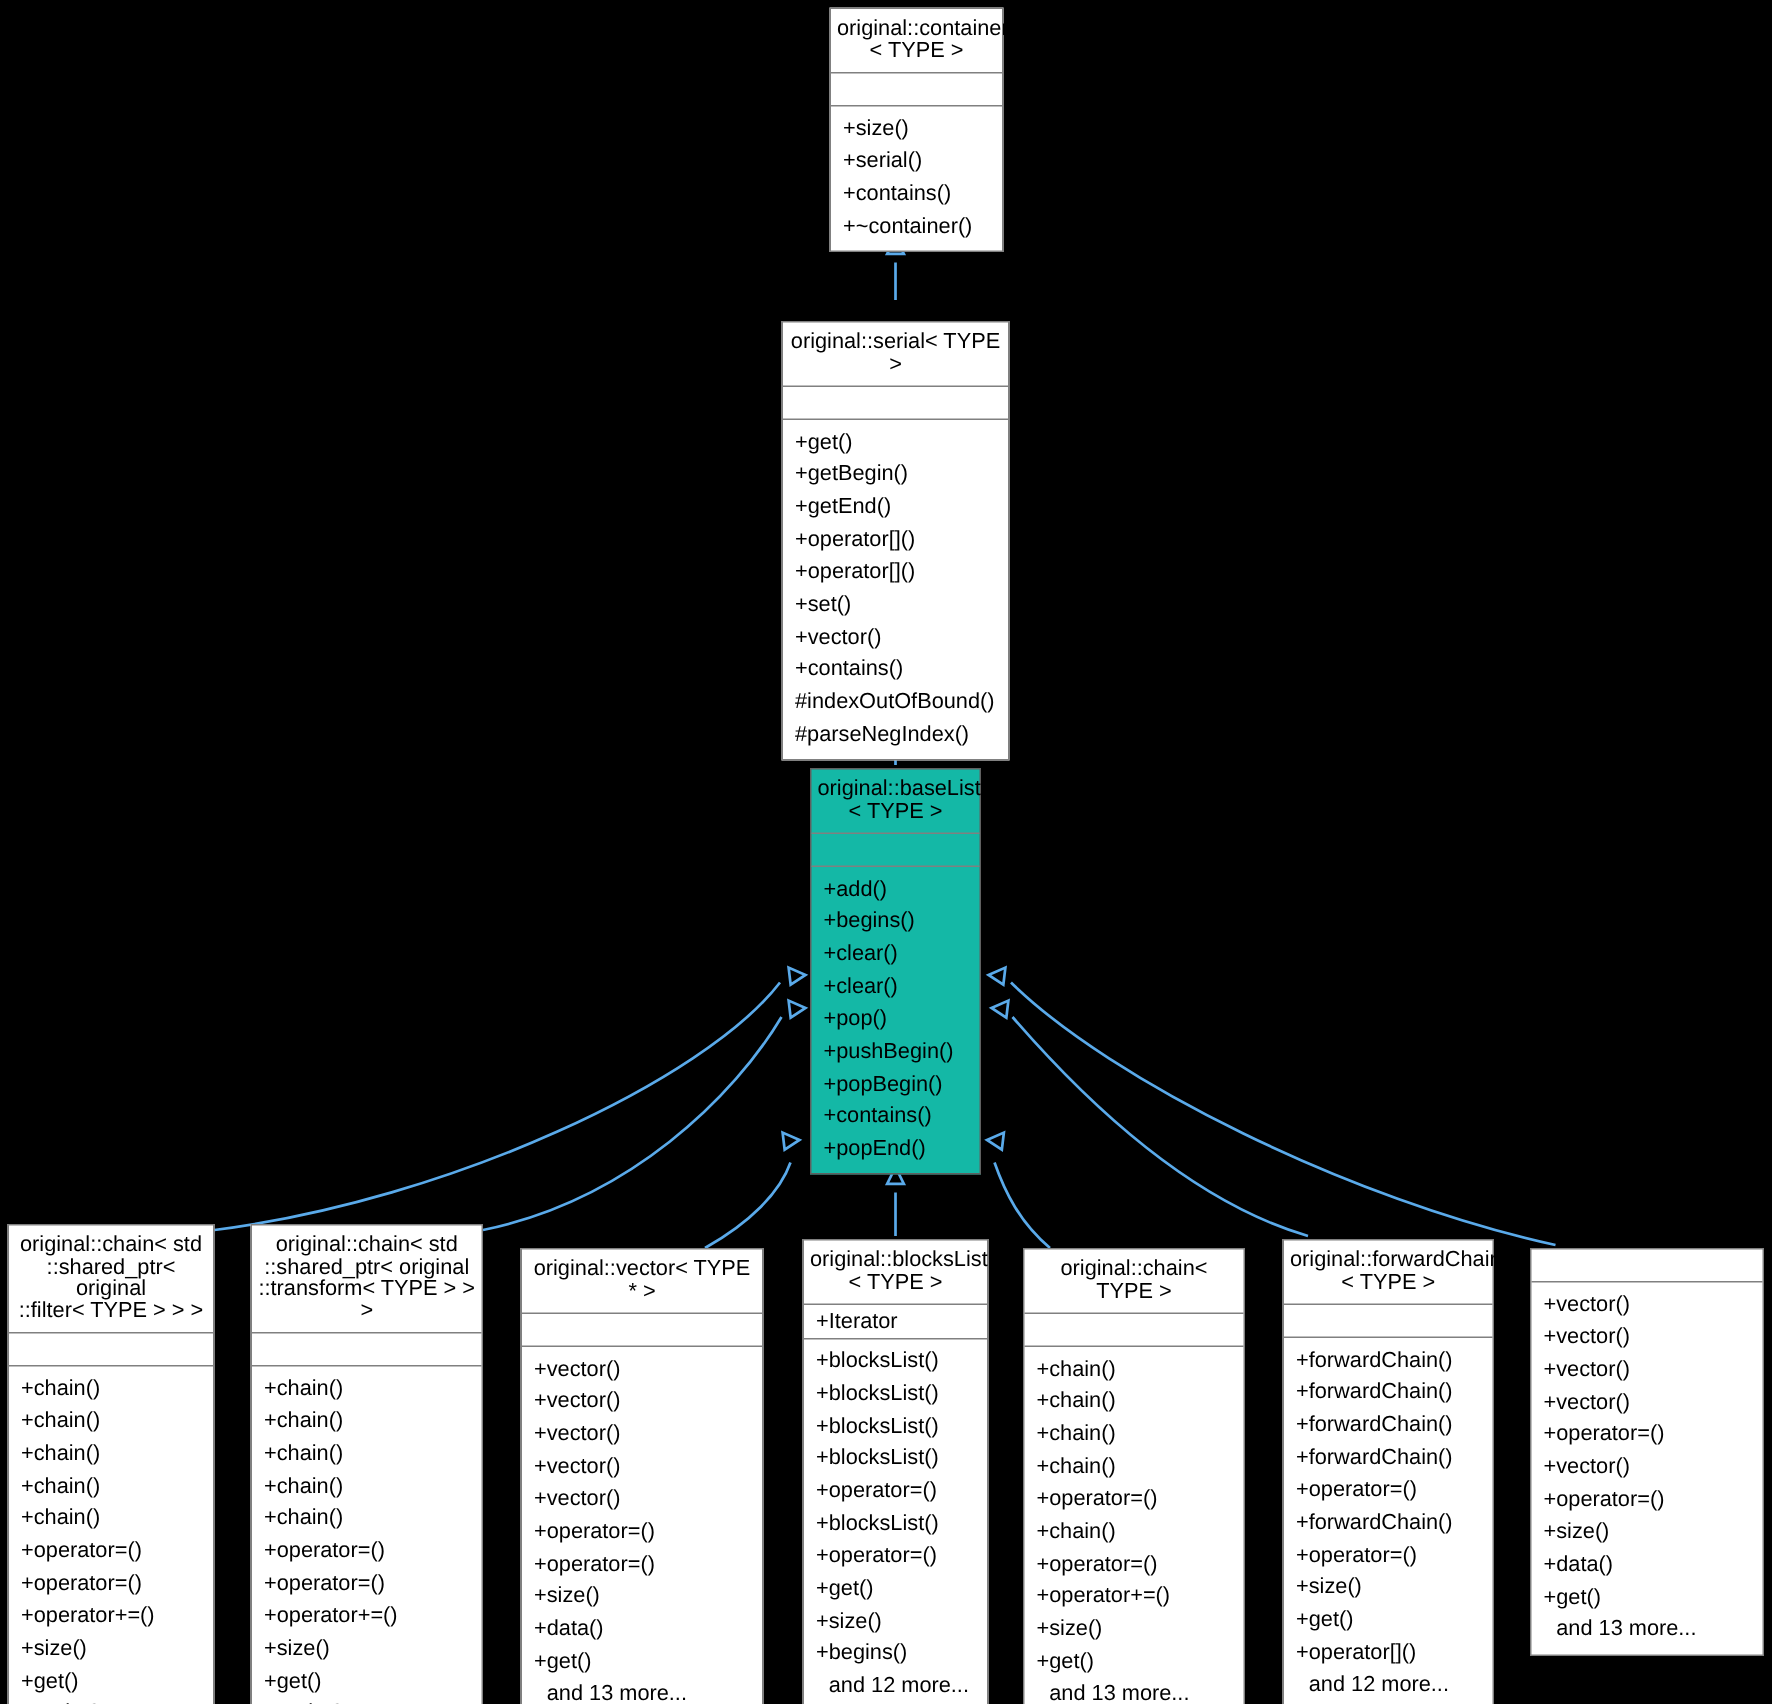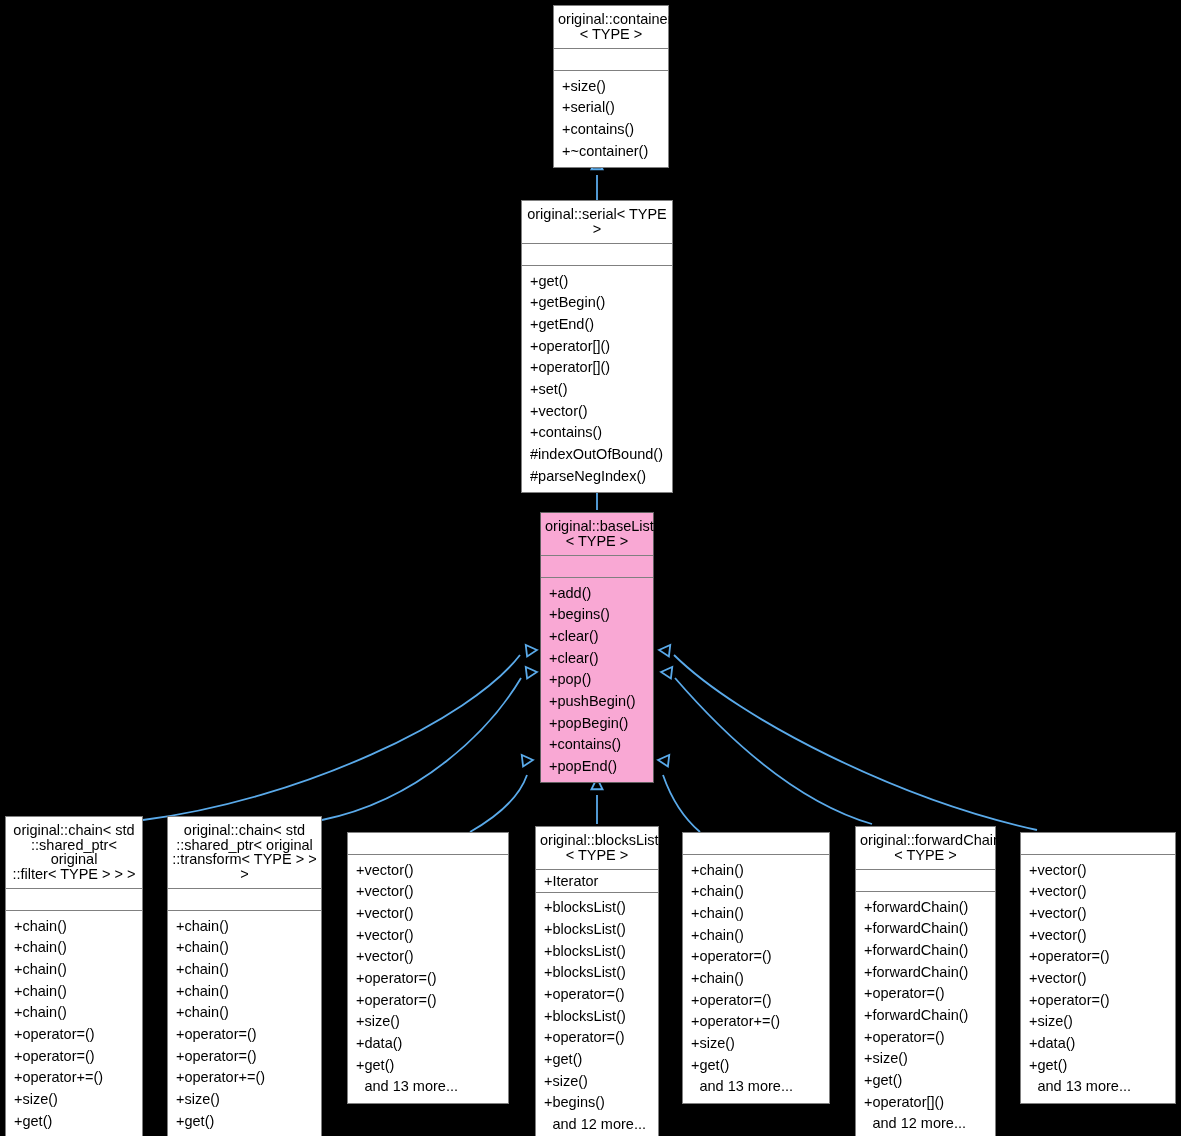--- a/index.html
+++ b/index.html
@@ -28,21 +28,21 @@
     position: absolute;
     box-sizing: border-box;
     border: 1px solid #808080;
     background: #ffffff;
     color: #000000;
     font-size: 14.5px;
     line-height: 1;
     z-index: 5;
   }
   .uml-node.highlight {
-    background: #f9a8d4;
+    background: #14b8a6;
     border: 1px solid #606060;
   }
   .node-title {
     box-sizing: border-box;
     text-align: center;
     padding: 6px 4px 7px 4px;
     border-bottom: 1px solid #808080;
     white-space: pre-line;
   }
   .node-attrs {
@@ -139,21 +139,21 @@
           <div class="mem-row">
             <span class="mem-vis">+</span>
             <span class="mem-name">contains()</span>
           </div>
           <div class="mem-row">
             <span class="mem-vis">+</span>
             <span class="mem-name">~container()</span>
           </div>
         </div>
       </div>
-      <div class="uml-node" style="left: 521px; top: 200px; width: 152px;">
+      <div class="uml-node" style="left: 521px; top: 214px; width: 152px;">
         <div class="node-title">original::serial&lt; TYPE &gt;</div>
         <div class="node-attrs empty-attrs"></div>
         <div class="node-ops">
           <div class="mem-row">
             <span class="mem-vis">+</span>
             <span class="mem-name">get()</span>
           </div>
           <div class="mem-row">
             <span class="mem-vis">+</span>
             <span class="mem-name">getBegin()</span>
@@ -333,20 +333,21 @@
             <span class="mem-vis">+</span>
             <span class="mem-name">get()</span>
           </div>
           <div class="mem-row more-row">
             <span class="mem-vis">+</span>
             <span class="mem-name">and 13 more...</span>
           </div>
         </div>
       </div>
       <div class="uml-node" style="left: 347px; top: 832px; width: 162px;">
+        <div class="node-title">original::vector&lt; TYPE * &gt;</div>
         <div class="node-attrs empty-attrs"></div>
         <div class="node-ops">
           <div class="mem-row">
             <span class="mem-vis">+</span>
             <span class="mem-name">vector()</span>
           </div>
           <div class="mem-row">
             <span class="mem-vis">+</span>
             <span class="mem-name">vector()</span>
           </div>
@@ -438,20 +439,21 @@
             <span class="mem-vis">+</span>
             <span class="mem-name">begins()</span>
           </div>
           <div class="mem-row more-row">
             <span class="mem-vis">+</span>
             <span class="mem-name">and 12 more...</span>
           </div>
         </div>
       </div>
       <div class="uml-node" style="left: 682px; top: 832px; width: 148px;">
+        <div class="node-title">original::chain&lt; TYPE &gt;</div>
         <div class="node-attrs empty-attrs"></div>
         <div class="node-ops">
           <div class="mem-row">
             <span class="mem-vis">+</span>
             <span class="mem-name">chain()</span>
           </div>
           <div class="mem-row">
             <span class="mem-vis">+</span>
             <span class="mem-name">chain()</span>
           </div>

